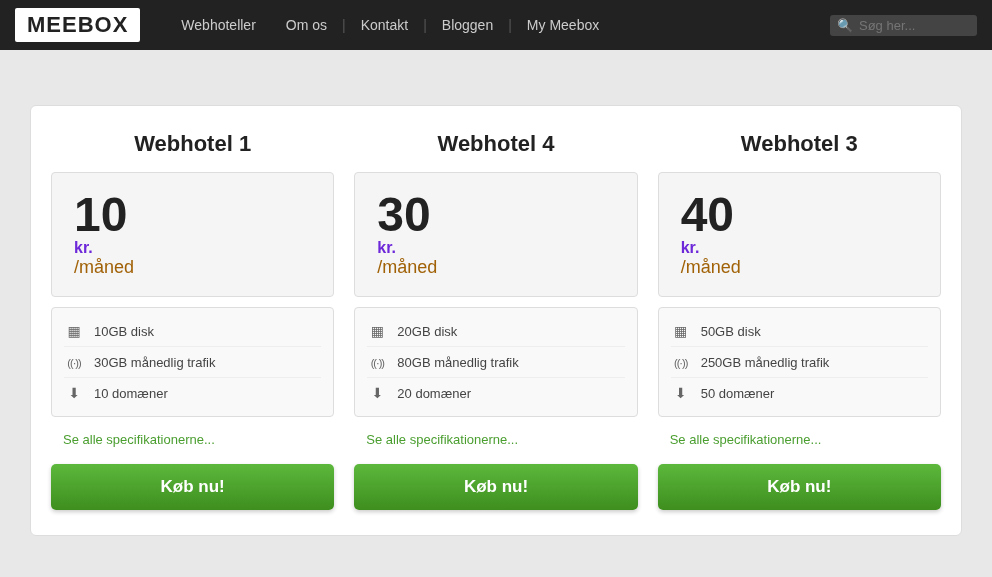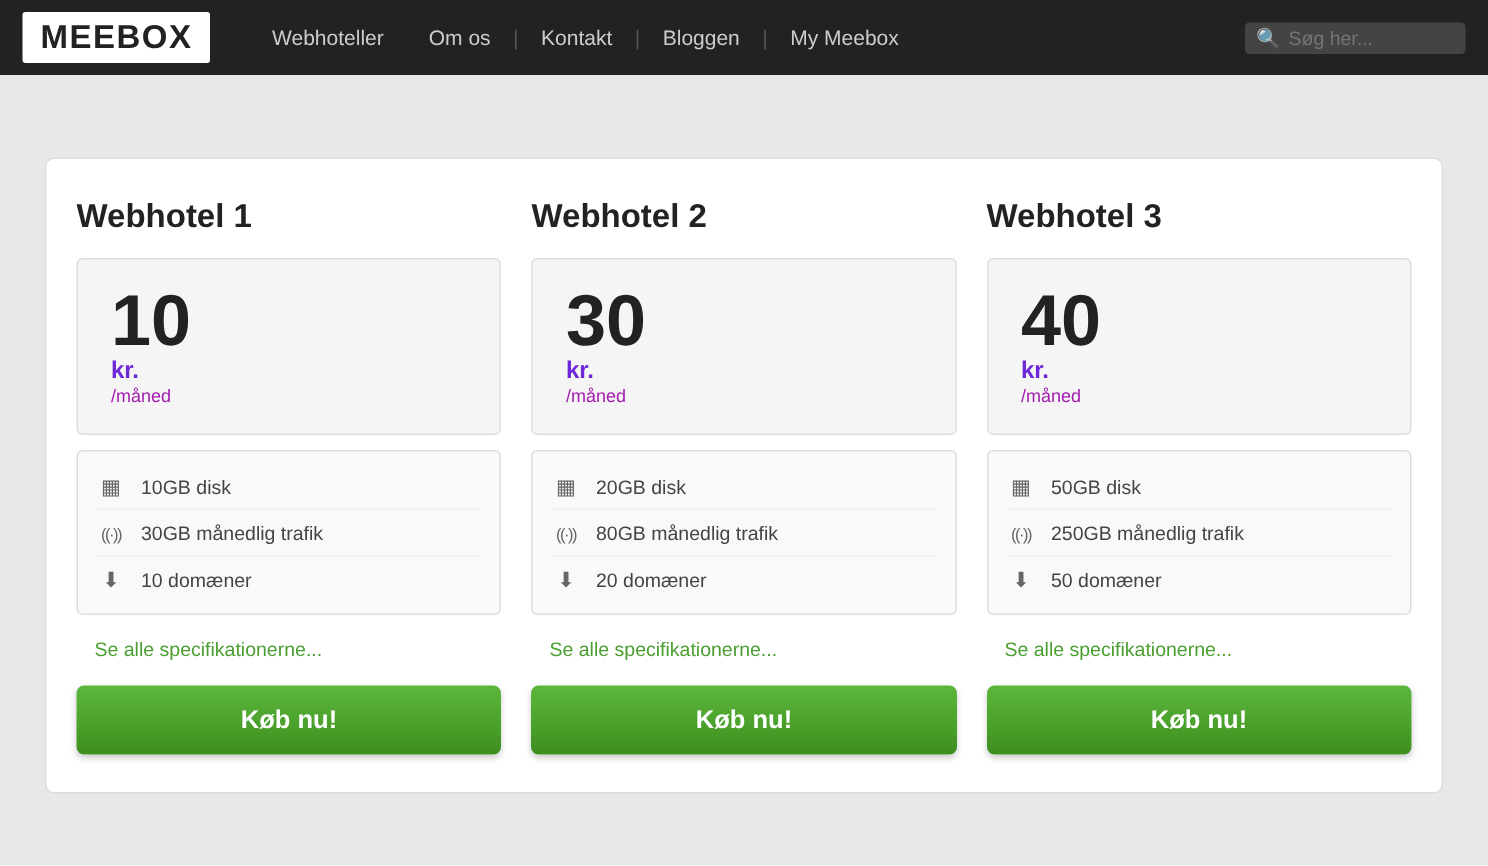--- a/index.html
+++ b/index.html
@@ -103,20 +103,21 @@
     .card {
       flex: 1;
       display: flex;
       flex-direction: column;
     }
     .card-title {
       font-size: 22px;
       font-weight: bold;
       color: #222;
       margin-bottom: 15px;
+      text-align: center;
     }
     .price-box {
       background: #f5f5f5;
       border: 1px solid #ddd;
       border-radius: 4px;
       padding: 18px 20px;
       margin-bottom: 10px;
       display: flex;
       align-items: baseline;
       flex-direction: column;
@@ -127,22 +128,22 @@
       color: #222;
       line-height: 1;
     }
     .price-unit {
       font-size: 16px;
       font-weight: bold;
       color: #6d28d9;
       margin-left: 2px;
     }
     .price-period {
-      font-size: 12px;
-      color: #a21caf;
+      font-size: 18px;
+      color: #a16207;
       margin-left: 2px;
       text-align: right;
     }
 
     
     .features {
       background: #f9f9f9;
       border: 1px solid #ddd;
       border-radius: 4px;
       padding: 8px 12px;
@@ -239,21 +240,21 @@
           </div>
           <div class="feature-row">
             <span class="feat-icon">⬇</span>
             <span>10 domæner</span>
           </div>
         </div>
         <a class="spec-link">Se alle specifikationerne...</a>
         <button class="buy-btn">Køb nu!</button>
       </div>
       <div class="card">
-        <div class="card-title">Webhotel 2</div>
+        <div class="card-title">Webhotel 4</div>
         <div class="price-box">
           <span class="price-amount">30</span>
           <span class="price-unit">kr.</span>
           <span class="price-period">/måned</span>
         </div>
         <div class="features">
           <div class="feature-row">
             <span class="feat-icon">▦</span>
             <span>20GB disk</span>
           </div>

